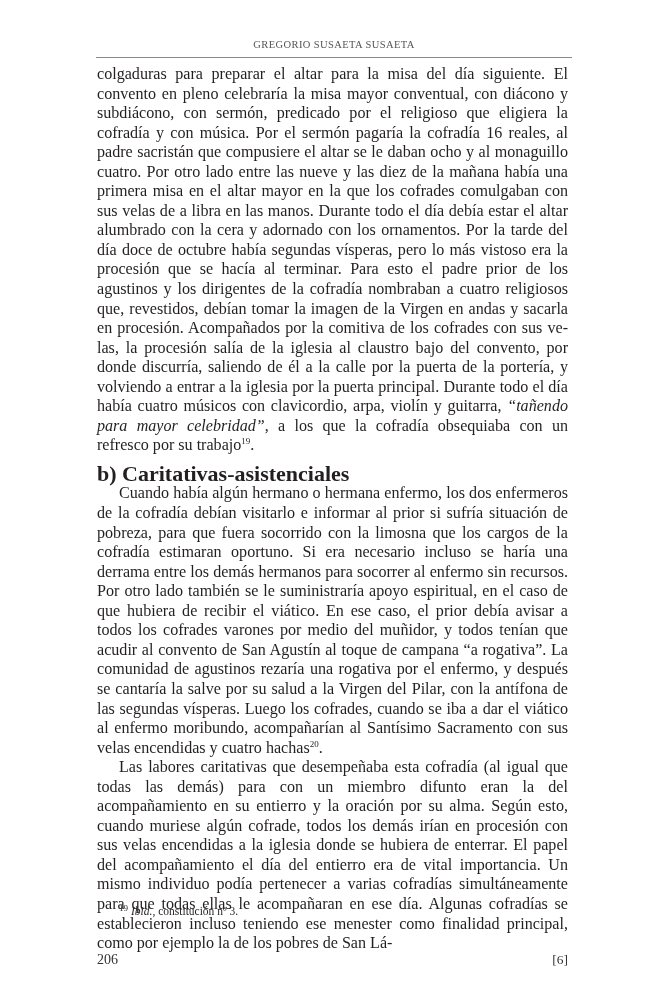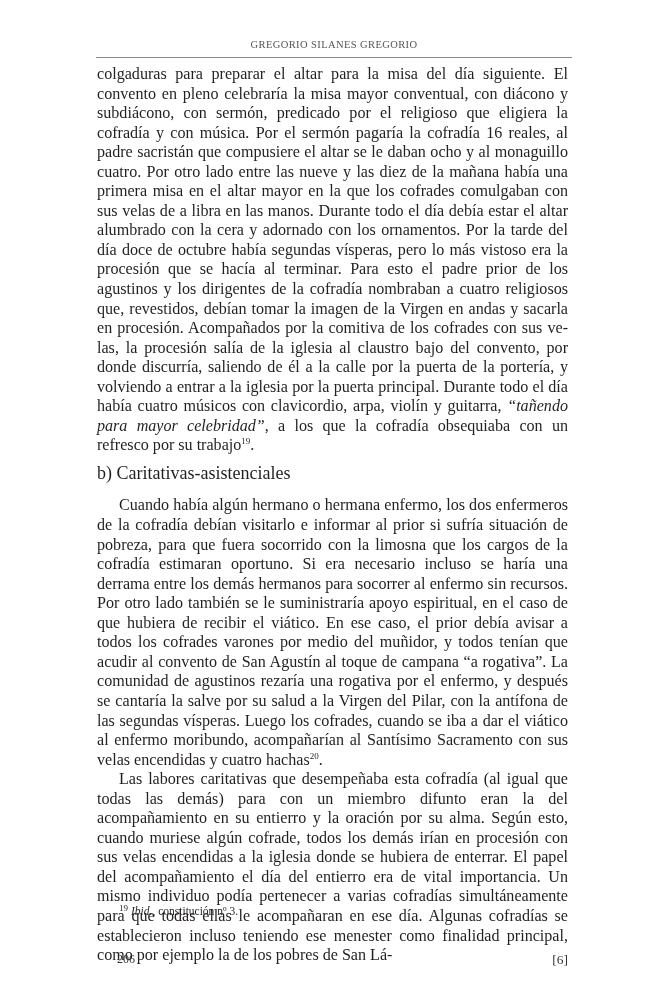--- a/index.html
+++ b/index.html
@@ -38,24 +38,24 @@
       text-align: justify;
       hyphens: manual;
     }
     .text-block p {
       margin: 0;
     }
     .text-block p.indent {
       text-indent: 22px;
     }
     .text-block .section-heading {
-      font-weight: normal;
+      font-weight: bold;
       margin-top: 9px;
-      margin-bottom: 12px;
-      font-size: 18px;
+      margin-bottom: 0;
+      font-size: 22px;
     }
     .text-block em, .footnotes em {
       font-style: italic;
     }
     sup {
       font-size: 9px;
       line-height: 0;
       vertical-align: 6px;
     }
     .footnotes {
@@ -69,37 +69,36 @@
     .footnote-num {
       font-size: 9px;
       vertical-align: 4px;
       line-height: 0;
       margin-right: 3px;
     }
     .page-number {
       position: absolute;
       left: 97px;
       top: 952px;
-      font-size: 12px;
+      font-size: 14px;
       color: #333333;
-      margin-left: 20px;
     }
     .page-bracket {
       position: absolute;
       right: 77px;
       top: 952px;
       font-size: 13.5px;
       color: #333333;
     }
   </style>
 </head>
 <body>
 
 <div class="running-header">
-  <span>GREGORIO SILANES GREGORIO</span>
+  <span>GREGORIO SUSAETA SUSAETA</span>
 </div>
 
 <div class="text-block">
   <p><span>colgaduras para preparar el altar para la misa del día siguiente. El convento en pleno celebraría la misa mayor conventual, con diácono y subdiácono, con sermón, predicado por el religioso que eligiera la cofradía y con música. Por el sermón pagaría la cofradía 16 reales, al padre sacristán que compusie­re el altar se le daban ocho y al monaguillo cuatro. Por otro lado entre las nueve y las diez de la mañana había una primera misa en el altar mayor en la que los cofrades comulgaban con sus velas de a libra en las manos. Durante todo el día debía estar el altar alumbrado con la cera y adornado con los or­namentos. Por la tarde del día doce de octubre había segundas vísperas, pero lo más vistoso era la procesión que se hacía al terminar. Para esto el padre prior de los agustinos y los dirigentes de la cofradía nombraban a cuatro re­ligiosos que, revestidos, debían tomar la imagen de la Virgen en andas y sa­carla en procesión. Acompañados por la comitiva de los cofrades con sus ve­las, la procesión salía de la iglesia al claustro bajo del convento, por donde discurría, saliendo de él a la calle por la puerta de la portería, y volviendo a entrar a la iglesia por la puerta principal. Durante todo el día había cuatro músicos con clavicordio, arpa, violín y guitarra, </span><em>“tañendo para mayor celebri­dad”</em><span>, a los que la cofradía obsequiaba con un refresco por su trabajo</span><sup>19</sup><span>.</span></p>
 
   <p class="section-heading">b) Caritativas-asistenciales</p>
 
 
   <p class="indent"><span>Cuando había algún hermano o hermana enfermo, los dos enfermeros de la cofradía debían visitarlo e informar al prior si sufría situación de pobreza, para que fuera socorrido con la limosna que los cargos de la cofradía estima­ran oportuno. Si era necesario incluso se haría una derrama entre los demás hermanos para socorrer al enfermo sin recursos. Por otro lado también se le suministraría apoyo espiritual, en el caso de que hubiera de recibir el viático. En ese caso, el prior debía avisar a todos los cofrades varones por medio del muñidor, y todos tenían que acudir al convento de San Agustín al toque de campana “a rogativa”. La comunidad de agustinos rezaría una rogativa por el enfermo, y después se cantaría la salve por su salud a la Virgen del Pilar, con la antífona de las segundas vísperas. Luego los cofrades, cuando se iba a dar el viático al enfermo moribundo, acompañarían al Santísimo Sacramento con sus velas encendidas y cuatro hachas</span><sup>20</sup><span>.</span></p>
 

